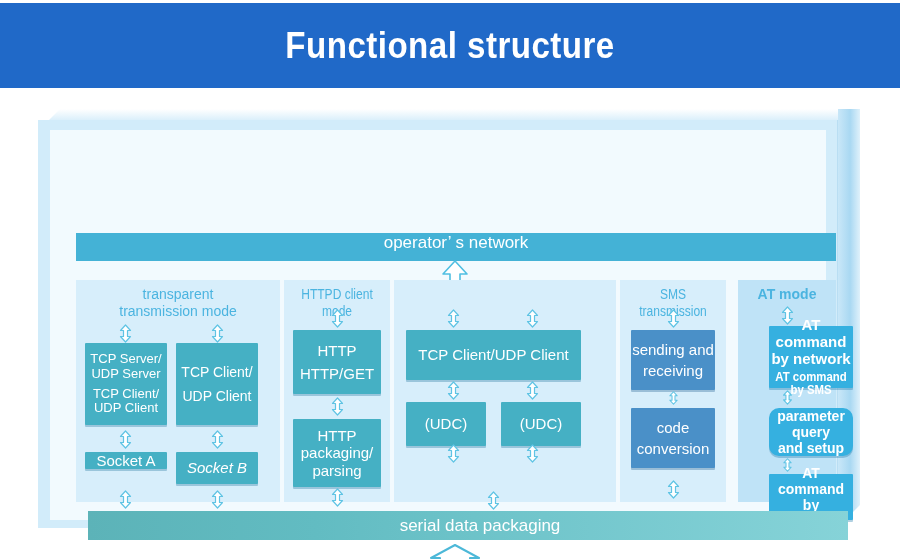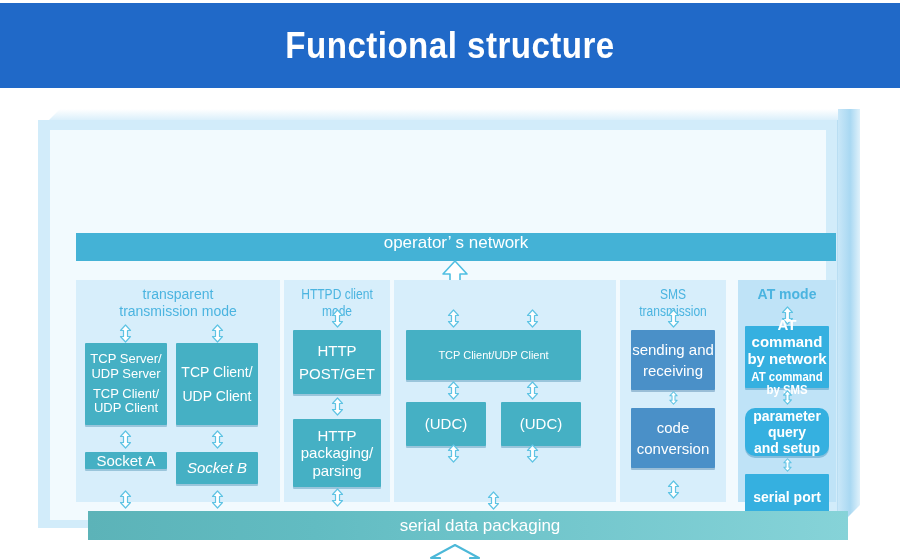--- a/index.html
+++ b/index.html
@@ -118,21 +118,21 @@
   .box {
     position: absolute;
     color: #ffffff;
     display: flex; align-items: center; justify-content: center;
     text-align: center;
     line-height: 1.15;
     border-radius: 1px;
   }
   .teal { background: #45b0c4; box-shadow: 0 2px 0 rgba(40,120,160,0.35); }
   .smsblue { background: #4a90c8; box-shadow: 0 2px 0 rgba(40,100,150,0.35); }
-  .atblue { background: #35b0e0; box-shadow: 0 2px 0 rgba(30,120,170,0.35); }
+  .atblue { background: #35b0e0; box-shadow: 0 2px 0 rgba(30,120,170,0.35); margin-left: 24px; }
 
   .box-lines { display: flex; flex-direction: column; }
   .box-lines span { display: block; }
 
   
   .arrow {
     position: absolute;
     width: 13px; height: 19px;
   }
   .arrow svg { display: block; width: 100%; height: 100%; }
@@ -266,21 +266,21 @@
       <div class="arrow" style="left:47px; top:29px;">
         <svg viewBox="0 0 13 19">
             <path d="M6.5 1 L11.5 6.5 L8.5 6.5 L8.5 12.5 L11.5 12.5 L6.5 18 L1.5 12.5 L4.5 12.5 L4.5 6.5 L1.5 6.5 Z" fill="#ffffff" stroke="#5fc4e4" stroke-width="1.2" stroke-linejoin="round"></path>
           </svg>
       </div>
 
       <div class="box teal" style="left:9px; top:50px; width:88px; height:64px; font-size:15px;">
         <div class="box-lines">
           <span>HTTP</span>
           <span style="height:6px"></span>
-          <span>POST/GET</span>
+          <span>HTTP/GET</span>
         </div>
       </div>
 
       <div class="arrow" style="left:47px; top:117px;">
         <svg viewBox="0 0 13 19">
             <path d="M6.5 1 L11.5 6.5 L8.5 6.5 L8.5 12.5 L11.5 12.5 L6.5 18 L1.5 12.5 L4.5 12.5 L4.5 6.5 L1.5 6.5 Z" fill="#ffffff" stroke="#5fc4e4" stroke-width="1.2" stroke-linejoin="round"></path>
           </svg>
       </div>
 
       <div class="box teal" style="left:9px; top:139px; width:88px; height:68px; font-size:15px;">
@@ -303,21 +303,21 @@
         <svg viewBox="0 0 13 19">
             <path d="M6.5 1 L11.5 6.5 L8.5 6.5 L8.5 12.5 L11.5 12.5 L6.5 18 L1.5 12.5 L4.5 12.5 L4.5 6.5 L1.5 6.5 Z" fill="#ffffff" stroke="#5fc4e4" stroke-width="1.2" stroke-linejoin="round"></path>
           </svg>
       </div>
       <div class="arrow" style="left:132px; top:29px;">
         <svg viewBox="0 0 13 19">
             <path d="M6.5 1 L11.5 6.5 L8.5 6.5 L8.5 12.5 L11.5 12.5 L6.5 18 L1.5 12.5 L4.5 12.5 L4.5 6.5 L1.5 6.5 Z" fill="#ffffff" stroke="#5fc4e4" stroke-width="1.2" stroke-linejoin="round"></path>
           </svg>
       </div>
 
-      <div class="box teal" style="left:12px; top:50px; width:175px; height:50px; font-size:11px;">
+      <div class="box teal" style="left:12px; top:50px; width:175px; height:50px; font-size:15px;">
         <span>TCP Client/UDP Client</span>
       </div>
 
       <div class="arrow" style="left:53px; top:101px;">
         <svg viewBox="0 0 13 19">
             <path d="M6.5 1 L11.5 6.5 L8.5 6.5 L8.5 12.5 L11.5 12.5 L6.5 18 L1.5 12.5 L4.5 12.5 L4.5 6.5 L1.5 6.5 Z" fill="#ffffff" stroke="#5fc4e4" stroke-width="1.2" stroke-linejoin="round"></path>
           </svg>
       </div>
       <div class="arrow" style="left:132px; top:101px;">
         <svg viewBox="0 0 13 19">
@@ -420,20 +420,21 @@
       </div>
 
       <div class="arrow" style="left:43px; top:178px; height:14px;">
         <svg viewBox="0 0 13 19">
             <path d="M6.5 1 L11.5 6.5 L8.5 6.5 L8.5 12.5 L11.5 12.5 L6.5 18 L1.5 12.5 L4.5 12.5 L4.5 6.5 L1.5 6.5 Z" fill="#ffffff" stroke="#5fc4e4" stroke-width="1.4" stroke-linejoin="round"></path>
           </svg>
       </div>
 
       <div class="box atblue" style="left:7px; top:194px; width:84px; height:46px; font-size:14px;">
         <div class="box-lines">
+          <span>AT command by</span>
           <span>serial port</span>
         </div>
       </div>
     </div>
   </div>
 
   <div id="serial-bar">
     <span id="serial-bar-label">serial data packaging</span>
   </div>
 

